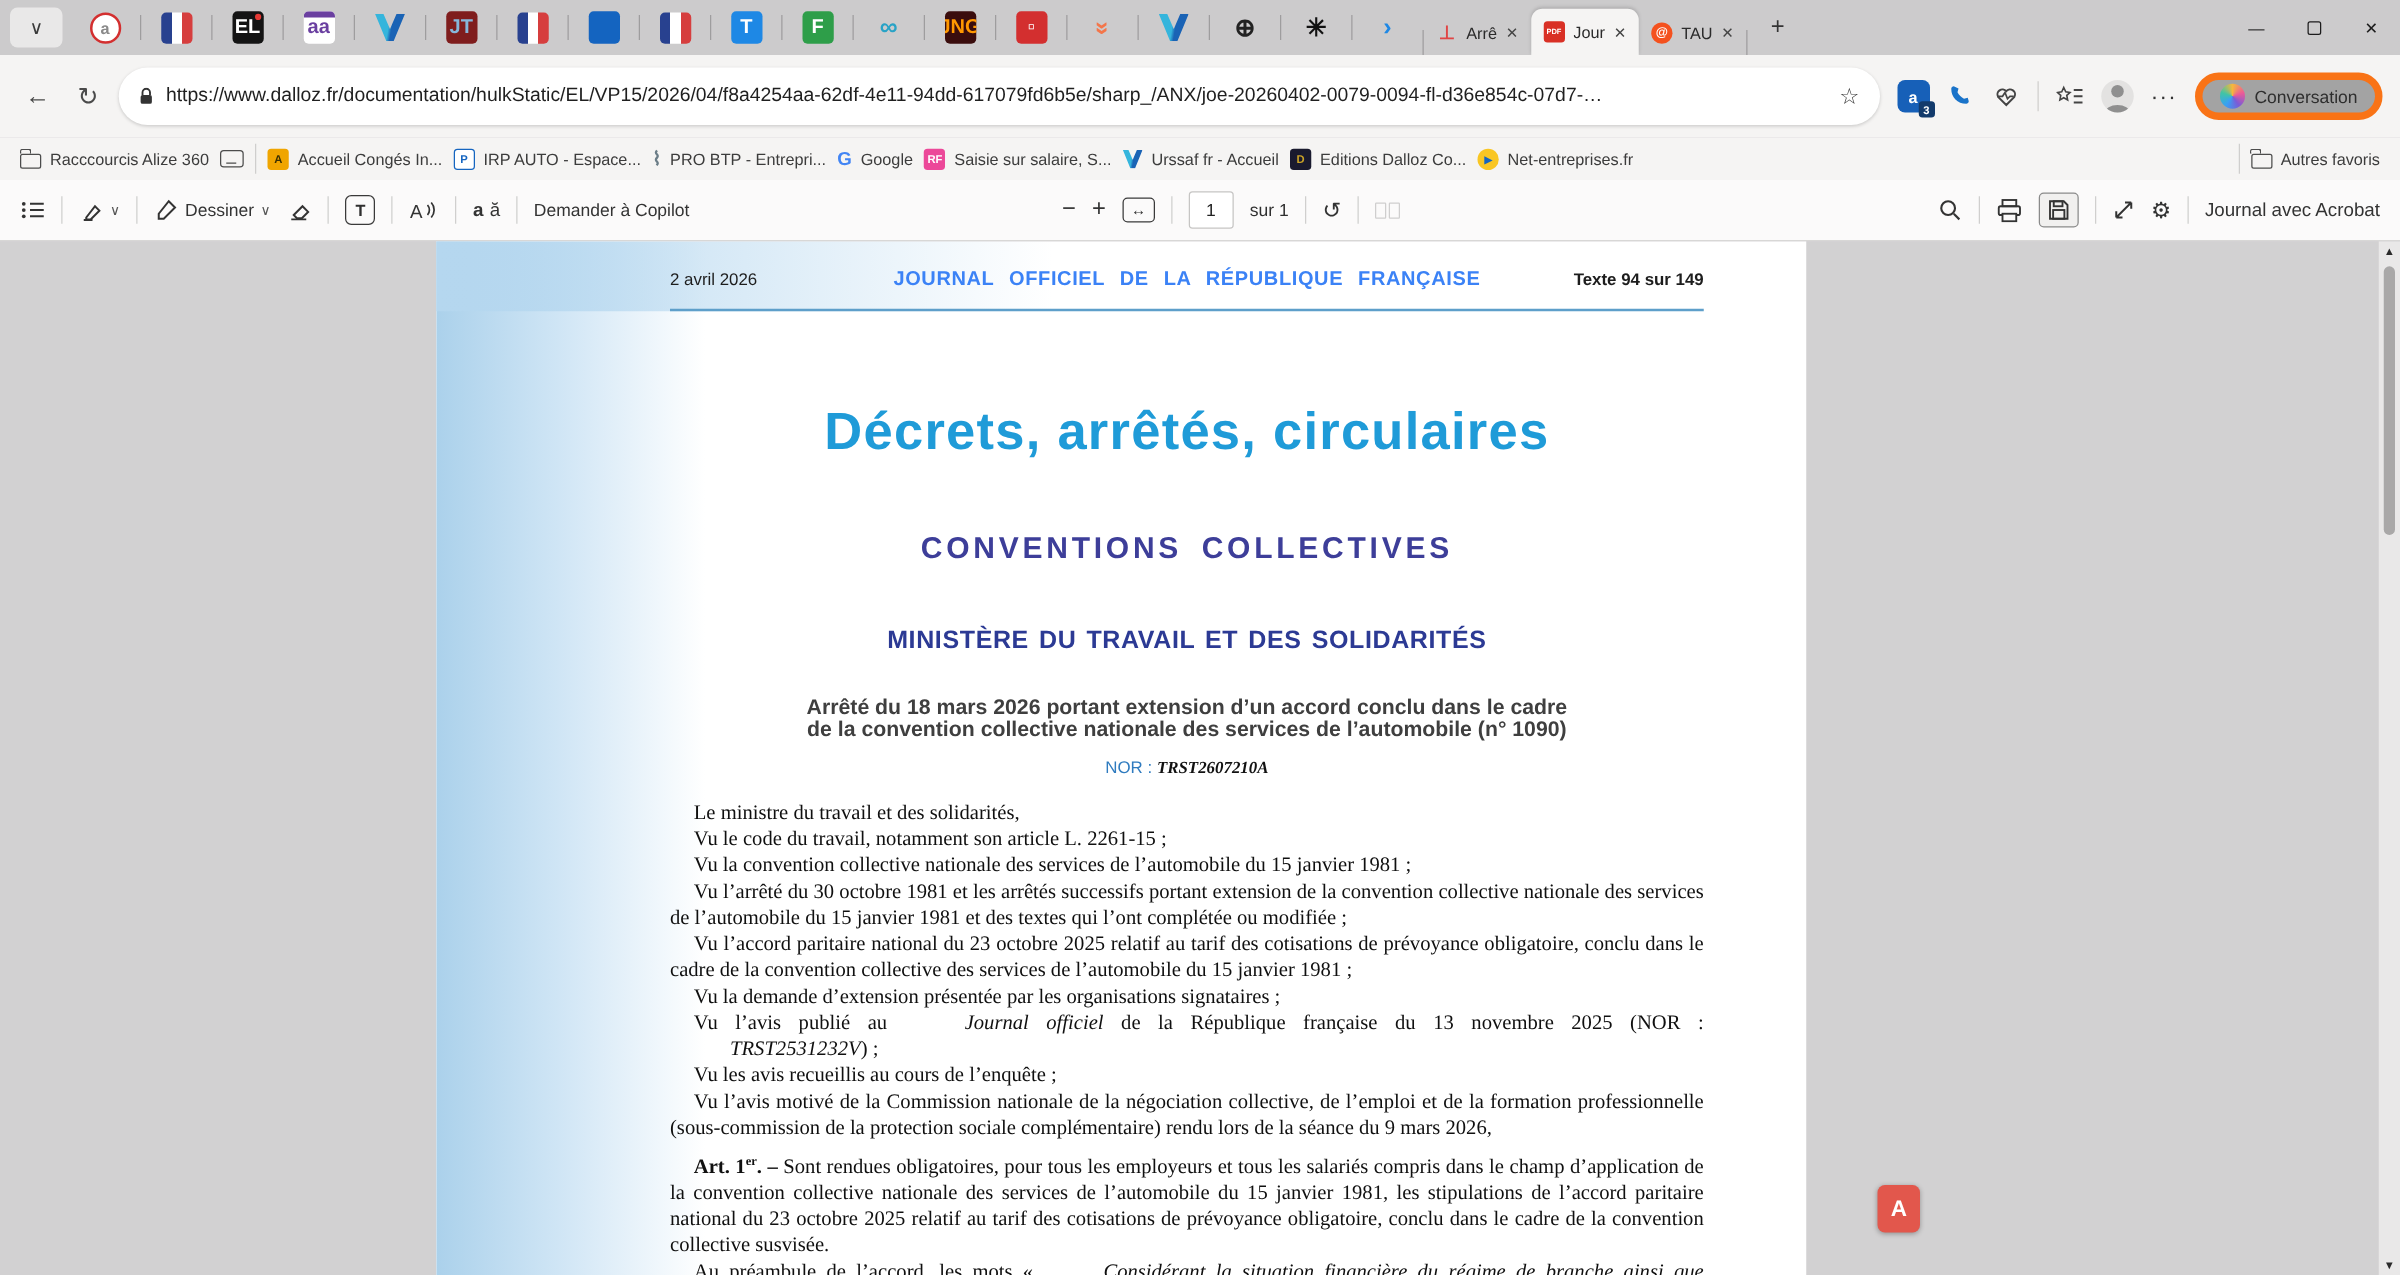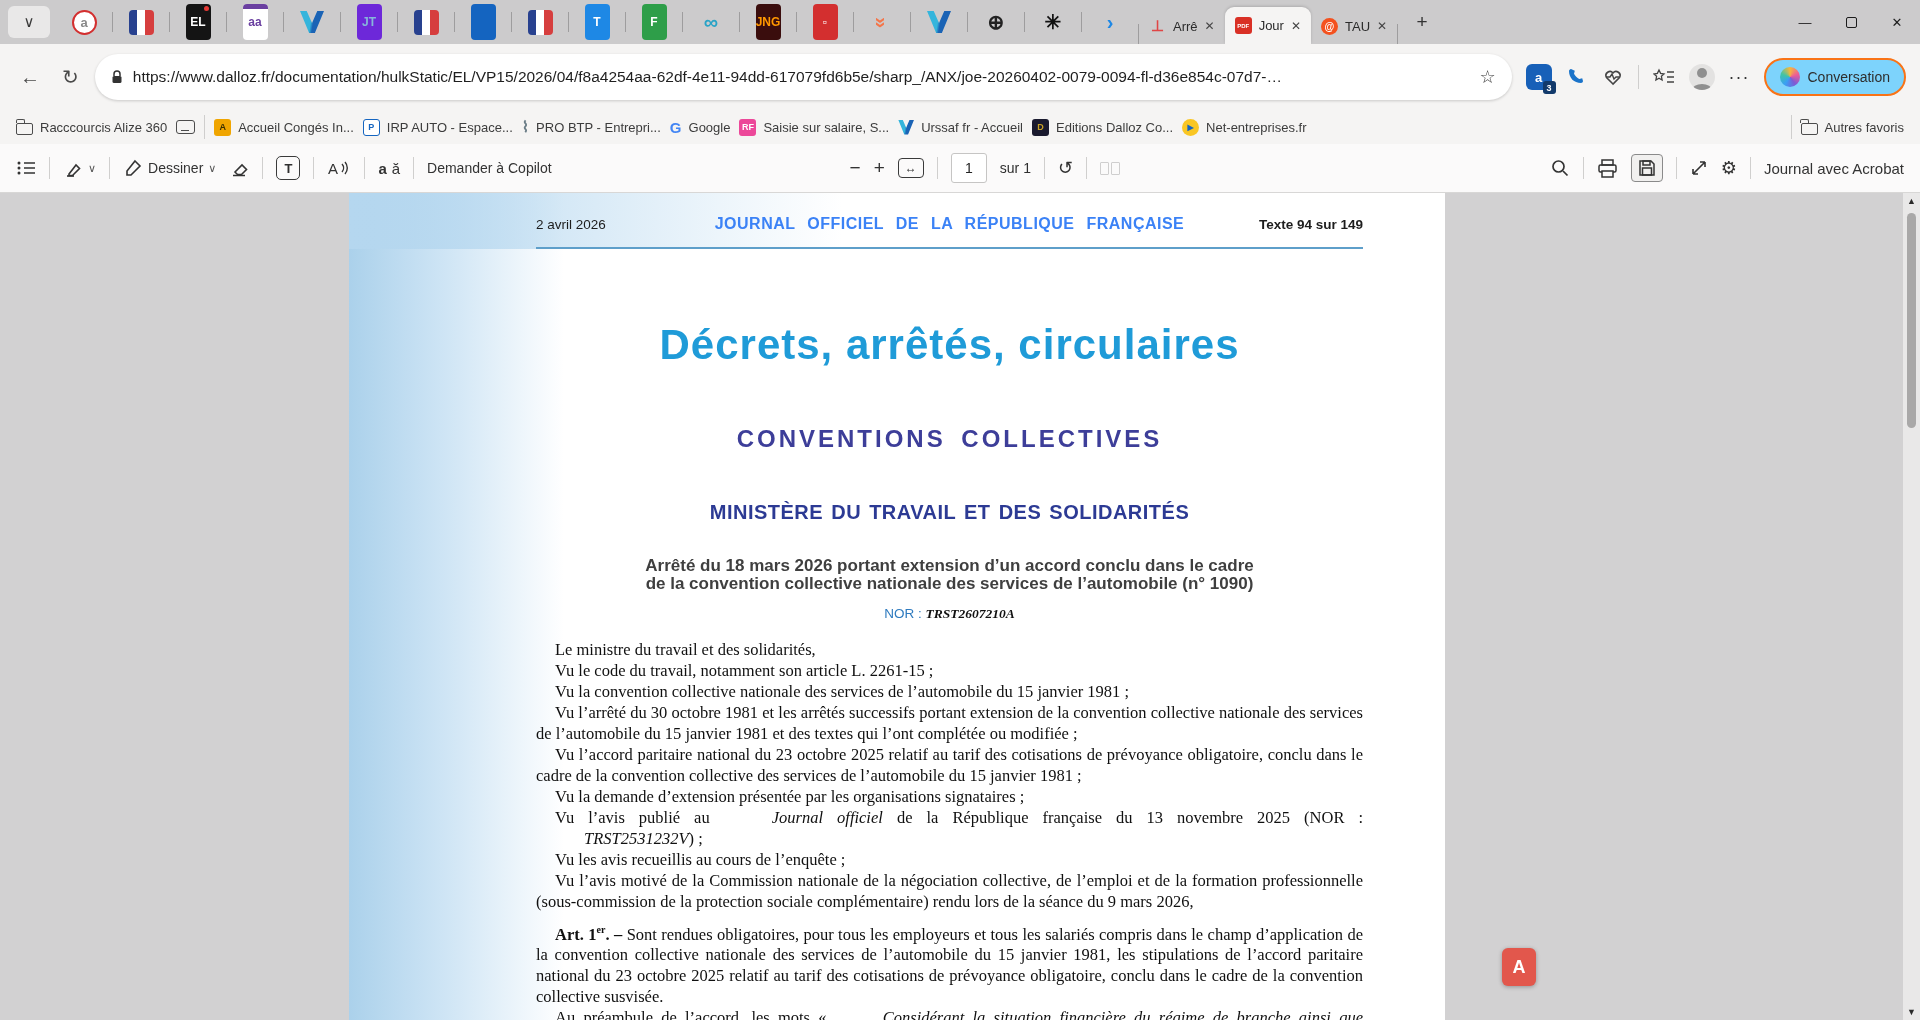--- a/index.html
+++ b/index.html
@@ -6,21 +6,21 @@
   html,body { width:1920px; height:1020px; overflow:hidden; font-family:"Liberation Sans",sans-serif; background:#cccbcc; }
   .window { width:1920px; height:1020px; display:flex; flex-direction:column; }
 
   
   .tabbar { height:44px; background:#cccbcc; display:flex; align-items:center; padding-left:8px; flex:0 0 auto; }
   .tab-menu-btn { width:42px; height:32px; background:#e9e8e8; border-radius:6px; display:flex; align-items:center; justify-content:center; color:#3a3a3a; font-size:15px; margin-right:6px; }
   .ftabs { display:flex; align-items:center; height:100%; }
   .ftab { width:56px; height:100%; display:flex; align-items:center; justify-content:center; }
   .tsep { width:1px; height:20px; background:#9e9d9e; }
   .ic { display:inline-flex; align-items:center; justify-content:center; font-weight:bold; }
-  .ic.square { width:25px; height:36px; border-radius:4px; font-size:12px; position:relative; overflow:hidden; }
+  .ic.square { width:25px; height:26px; border-radius:4px; font-size:16px; position:relative; overflow:hidden; }
   .ic.circle { width:25px; height:25px; border-radius:50%; font-size:13px; }
   .ic.glyph  { font-size:20px; }
   .ic.flag { width:25px; height:25px; border-radius:4px; background:linear-gradient(90deg,#28418f 33%,#ffffff 33%,#ffffff 66%,#d63e3e 66%); }
   .ic.vee { width:24px; height:22px; background:linear-gradient(100deg,#35b5dc 45%,#1a63b5 55%); clip-path:polygon(0 0,28% 0,50% 55%,72% 0,100% 0,62% 100%,38% 100%); }
   .ic .bar { position:absolute; top:0; left:0; right:0; height:5px; }
   .ic .dot { position:absolute; top:2px; right:2px; width:5px; height:5px; border-radius:50%; }
   .ntabs { display:flex; align-items:flex-end; height:100%; }
   .ntab { height:36px; display:flex; align-items:center; padding:0 10px; gap:7px; font-size:13px; color:#2b2b2b; max-width:110px; }
   .ntab .lbl { overflow:hidden; white-space:nowrap; max-width:44px; }
   .ntab .x { font-size:12px; color:#444; }
@@ -37,21 +37,21 @@
   .urlpill { flex:1; height:46px; background:#ffffff; border-radius:23px; box-shadow:0 1px 3px rgba(0,0,0,.18); display:flex; align-items:center; padding:0 16px; gap:10px; min-width:0; }
   .urltext { flex:1; font-size:15.5px; color:#1f1f1f; white-space:nowrap; overflow:hidden; }
   .star { font-size:18px; color:#3d3d3d; }
   .actions { display:flex; align-items:center; gap:14px; padding-left:4px; }
   .extbadge { position:relative; width:26px; height:26px; background:#1760b8; border-radius:6px; color:#fff; display:flex; align-items:center; justify-content:center; font-size:13px; font-weight:bold; }
   .extbadge .bdg { position:absolute; right:-4px; bottom:-4px; background:#123a6b; color:#fff; font-size:9px; width:13px; height:13px; border-radius:3px; display:flex; align-items:center; justify-content:center; font-weight:bold; }
   .vsep { width:1px; height:24px; background:#cfcecd; }
   .avatar { width:26px; height:26px; border-radius:50%; background:#e3e2e1; position:relative; overflow:hidden; }
   .avatar::before { content:""; position:absolute; top:4px; left:8px; width:10px; height:10px; border-radius:50%; background:#8f8f8f; }
   .avatar::after { content:""; position:absolute; bottom:-6px; left:3px; width:20px; height:12px; border-radius:50%; background:#8f8f8f; }
-  .copilot { height:38px; background:#7dd3fc; border:2px solid #f97316; border-radius:19px; display:flex; align-items:center; gap:8px; padding:0 14px; font-size:14px; color:#2e2e2e; }
+  .copilot { height:38px; background:#a3a3a3; border:6px solid #f97316; border-radius:19px; display:flex; align-items:center; gap:8px; padding:0 14px; font-size:14px; color:#2e2e2e; }
   .cp-ic { width:20px; height:20px; border-radius:50%; background:conic-gradient(#f6b73c,#ec5b97,#7b5bd6,#39a0f4,#40c4a6,#f6b73c); }
 
   
   .bookmarksbar { height:34px; background:#f5f4f3; display:flex; align-items:center; padding:0 16px; gap:9px; font-size:13px; color:#3c3c3c; flex:0 0 auto; }
   .bk { display:flex; align-items:center; gap:7px; white-space:nowrap; }
   .bk .ic.square,.bk .ic.circle { width:17px; height:17px; font-size:9px; border-radius:3px; }
   .bk .ic.circle { border-radius:50%; font-size:8px; }
   .bk .ic.vee { width:16px; height:15px; }
   .bk .ic.glyph { font-size:15px; }
   .b-folder { width:17px; height:12px; border:1.5px solid #4c4c4c; border-radius:2px; position:relative; margin-top:3px; }
@@ -132,21 +132,21 @@
         <span class="tsep"></span>
         <div class="ftab">
           <span class="ic square" style="background: rgb(255, 255, 255); color: rgb(106, 63, 160);">aa<span class="bar" style="background: rgb(106, 63, 160);"></span></span>
         </div>
         <span class="tsep"></span>
         <div class="ftab">
           <span class="ic vee"></span>
         </div>
         <span class="tsep"></span>
         <div class="ftab">
-          <span class="ic square" style="background: #6d28d9; color: rgb(134, 182, 218);">JT</span>
+          <span class="ic square" style="background: #7f1d1d; color: rgb(134, 182, 218);">JT</span>
         </div>
         <span class="tsep"></span>
         <div class="ftab">
           <span class="ic flag"></span>
         </div>
         <span class="tsep"></span>
         <div class="ftab">
           <span class="ic square" style="background: rgb(20, 100, 192); color: rgb(20, 100, 192);"></span>
         </div>
         <span class="tsep"></span>

